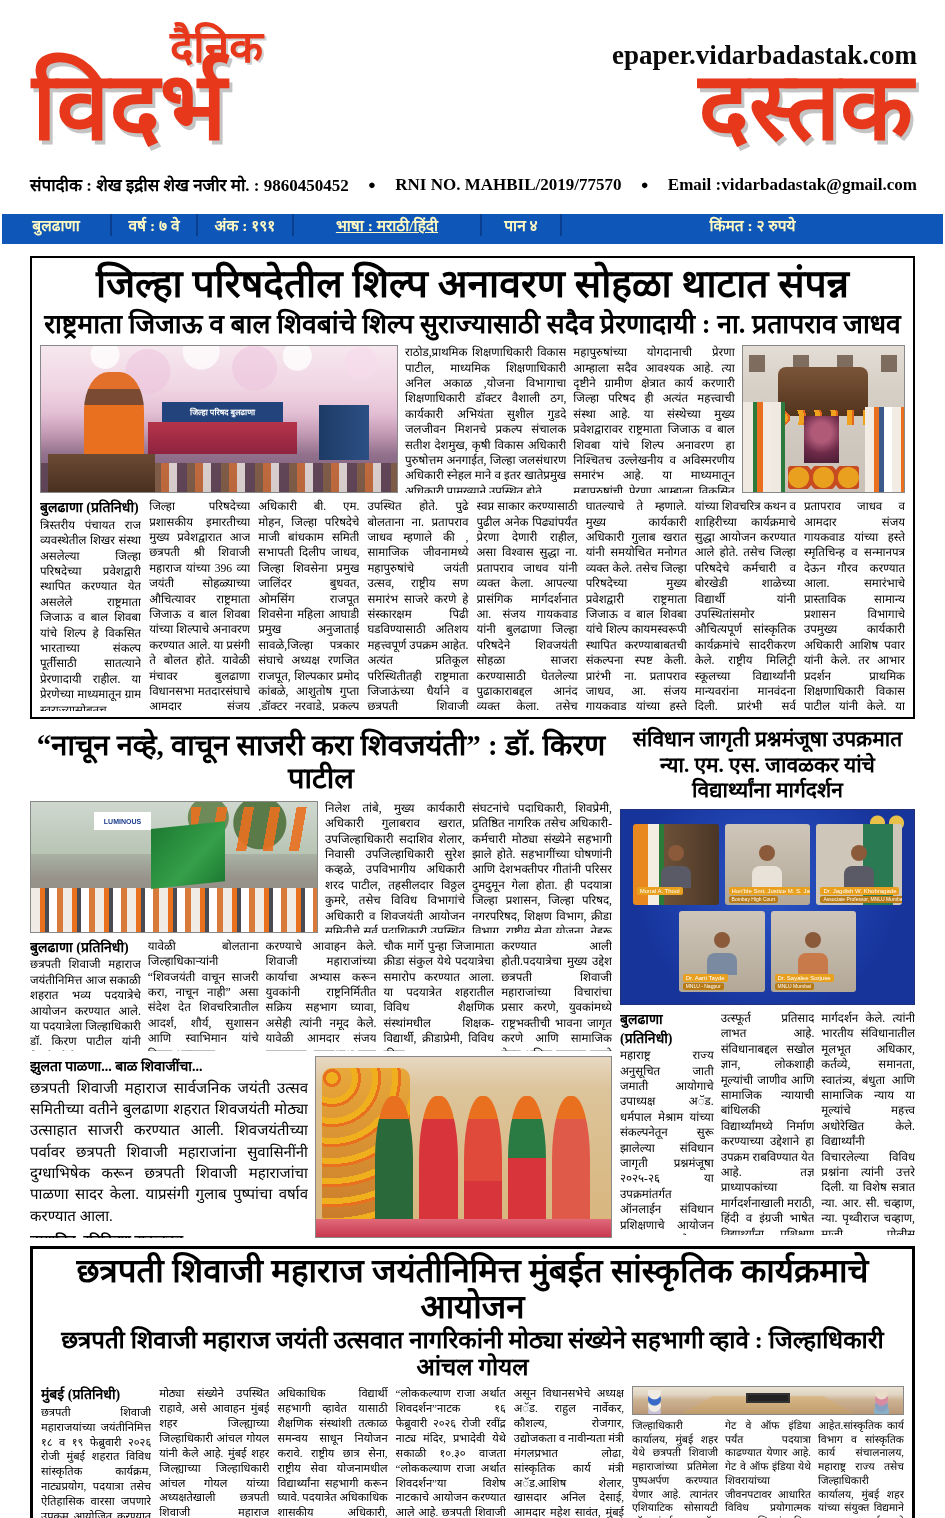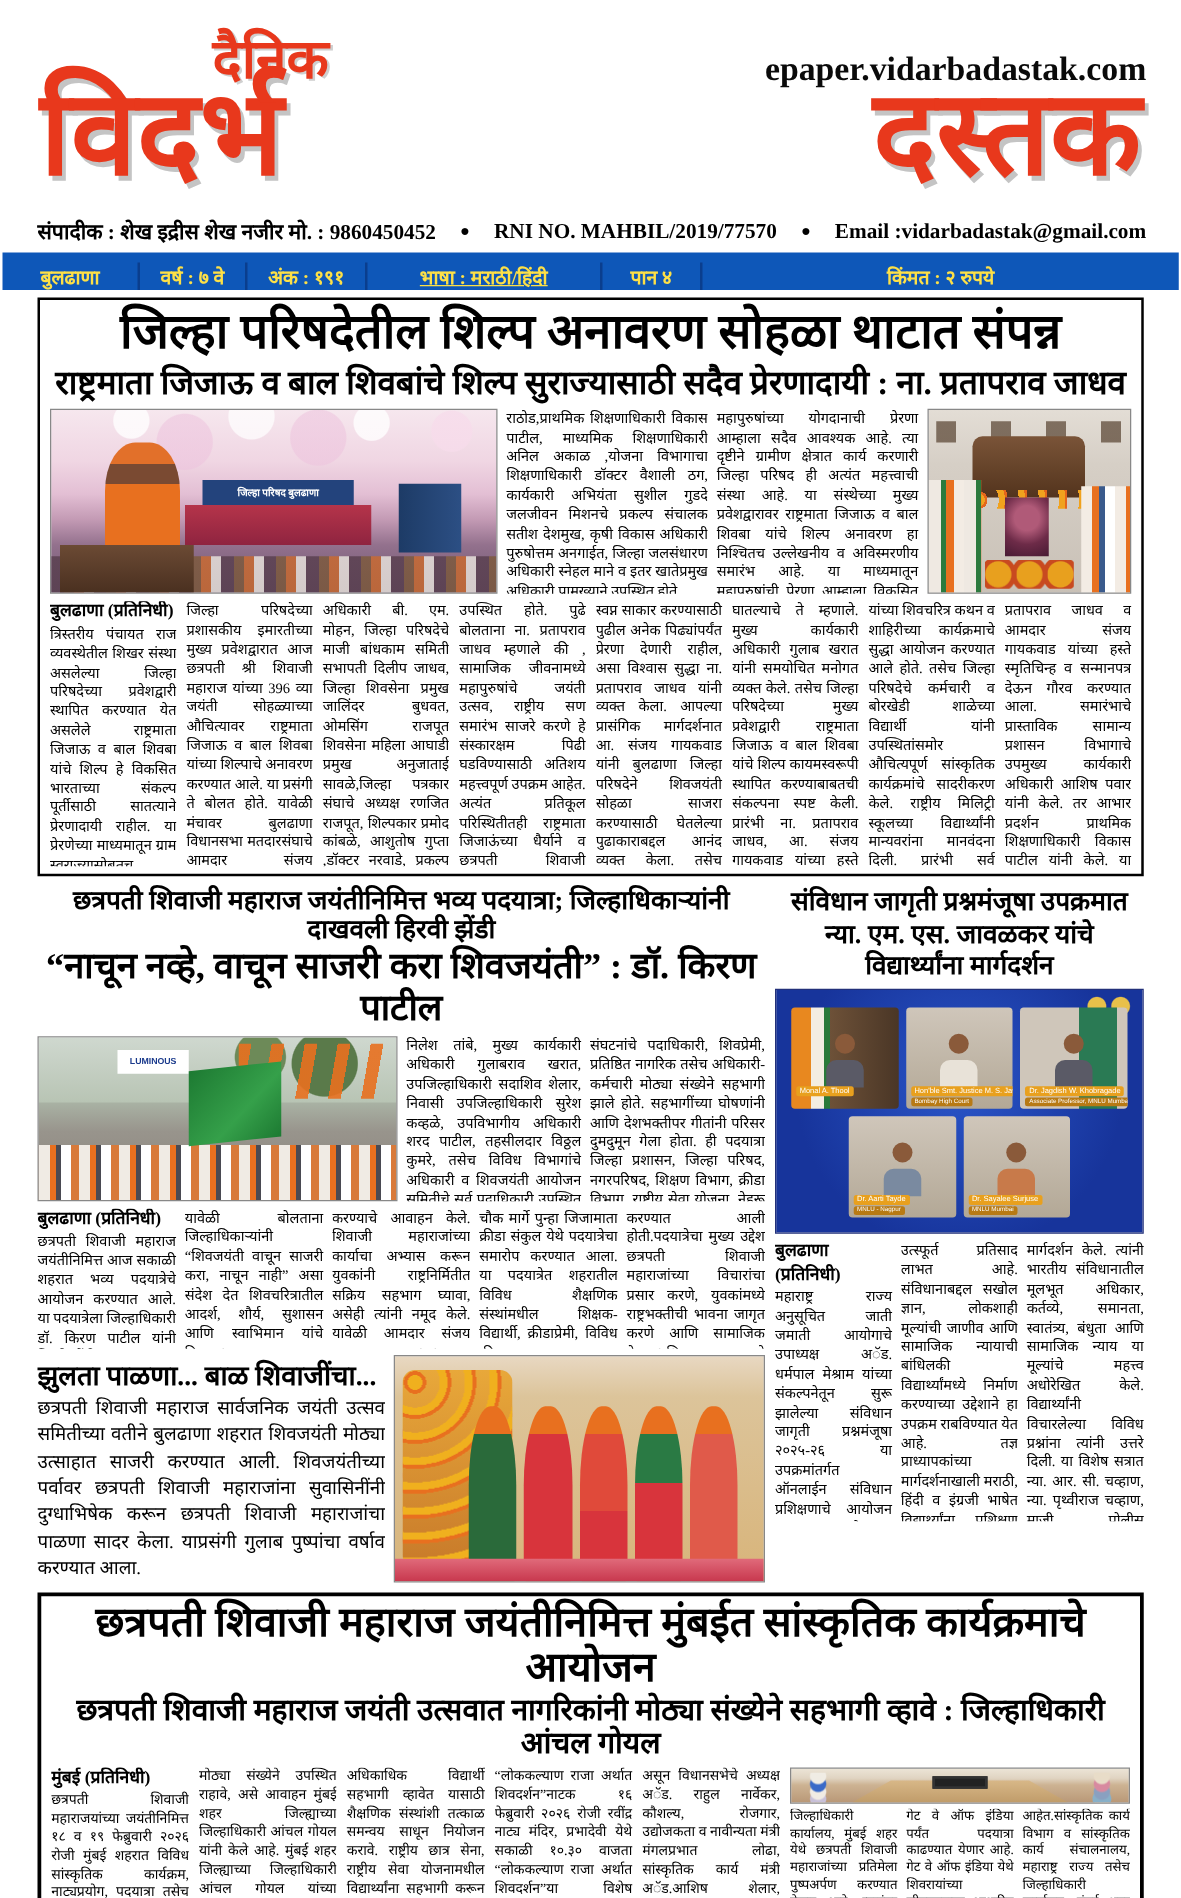--- a/index.html
+++ b/index.html
@@ -8,21 +8,21 @@
 
   
   .masthead { position: relative; height: 202px; }
   .mh-site { position: absolute; top: 40px; right: 28px; font-size: 27px; font-weight: bold; color: #0a0a0a; }
   .mh-kicker { position: absolute; top: 26px; left: 170px; font-size: 44px; font-weight: bold; color: #e8381c; text-shadow: 2px 2px 0 #cfcfcf; line-height: 1; }
   .mh-title { position: absolute; top: 58px; left: 32px; right: 32px; display: flex; justify-content: space-between; font-size: 95px; line-height: 1.05; font-weight: bold; color: #e8381c; text-shadow: 3px 4px 0 #c4c4c4; }
   .mh-editor { position: absolute; bottom: 6px; left: 30px; right: 28px; display: flex; justify-content: space-between; align-items: center; font-size: 17px; font-weight: bold; }
   .mh-editor .dot { font-size: 13px; }
 
   
-  .infobar { margin: 0 2px; height: 30px; background: #0e57b8; display: flex; align-items: flex-end; color: #fde047; font-weight: bold; font-size: 15.5px; }
+  .infobar { margin: 12px 2px; height: 30px; background: #0e57b8; display: flex; align-items: flex-start; color: #fef9c3; font-weight: bold; font-size: 15.5px; }
   .infobar .seg { display: flex; align-items: center; justify-content: center; padding: 0 6px; border-left: 2px solid #0a3e8e; }
   .infobar .seg:first-child { border-left: none; }
   .seg.s0 { width: 108px; } .seg.s1 { width: 252px; } .seg.s2 { width: 86px; } .seg.s3 { width: 96px; }
   .seg.s4 { width: 188px; text-decoration: underline; } .seg.s5 { width: 80px; } .seg.s6 { flex: 1; }
 
   
   .ncol { flex: 1; font-size: 11.6px; line-height: 1.33; text-align: justify; overflow: hidden; }
   .dateline { display: block; font-size: 14px; font-weight: bold; text-align: left; }
   .photo { position: relative; overflow: hidden; border: 1px solid #888; }
 
@@ -71,21 +71,21 @@
       radial-gradient(circle at 62% 30%, #6d8a58 0 20px, transparent 21px),
       linear-gradient(180deg,#cfd8cf,#b8c4b4); }
   .p3-sign { position: absolute; top: 8%; left: 22%; width: 20%; height: 14%; background: #fff; color: #1a3a8c; font-size: 7px; font-weight: bold; display: flex; align-items: center; justify-content: center; font-family: "Liberation Sans", sans-serif; }
   .p3-flags { position: absolute; top: 4%; right: 2%; width: 42%; height: 34%; background:
       repeating-linear-gradient(100deg,#e8701f 0 10px,transparent 10px 26px); opacity: .9; }
   .p3-flag { position: absolute; top: 18%; left: 42%; width: 26%; height: 46%; background: linear-gradient(135deg,#1d7a32,#35a04a 60%,#1d7a32); transform: skewY(-6deg); }
   .p3-crowd { position: absolute; bottom: 0; left: 0; right: 0; height: 34%; background: repeating-linear-gradient(90deg,#f0ebe4 0 9px,#e8701f 9px 14px,#4a4a52 14px 18px,#fff 18px 26px,#d87a3a 26px 32px); }
   .s2-mid { display: flex; gap: 7px; height: 112px; margin-top: 6px; }
   .s2-bottom { display: flex; gap: 7px; height: 182px; margin-top: 5px; }
   .s2-sub { width: 278px; overflow: hidden; }
-  .s2-sub h4 { font-size: 22px; font-weight: bold; margin-bottom: 3px; }
+  .s2-sub h4 { font-size: 14px; font-weight: bold; margin-bottom: 3px; }
   .s2-sub p { font-size: 15px; line-height: 1.42; text-align: justify; }
   .s2-credit { font-size: 14px; font-weight: bold; margin-top: 3px; }
   .photo4 { flex: 1; background: linear-gradient(180deg,#e8d8c2 0%,#dcc49a 18%,#d8b47a 100%); }
   .p4-arch { position: absolute; left: 2%; top: 6%; width: 30%; height: 88%; background:
       repeating-radial-gradient(circle at 10px 10px,#f0b01e 0 6px,#e8701f 6px 9px,transparent 9px 20px),
       linear-gradient(180deg,#e8a83a,#c87a2a); border-radius: 10px; }
   .p4-w1,.p4-w2,.p4-w3,.p4-w4,.p4-w5 { position: absolute; bottom: 0; width: 13%; height: 78%; border-radius: 45% 45% 4% 4%; }
   .p4-w1 { left: 20%; background: linear-gradient(180deg,#e8701f 0 16%, #2a6a3a 16% 100%); }
   .p4-w2 { left: 35%; background: linear-gradient(180deg,#e8701f 0 16%, #d8343c 16% 100%); }
   .p4-w3 { left: 50%; background: linear-gradient(180deg,#e8701f 0 16%, #e04a3a 16% 60%, #d8343c 60% 100%); }
@@ -198,21 +198,20 @@
       <div class="ncol">स्वप्न साकार करण्यासाठी पुढील अनेक पिढ्यांपर्यंत प्रेरणा देणारी राहील, असा विश्वास सुद्धा ना. प्रतापराव जाधव यांनी व्यक्त केला. आपल्या प्रासंगिक मार्गदर्शनात आ. संजय गायकवाड यांनी बुलढाणा जिल्हा परिषदेने शिवजयंती सोहळा साजरा करण्यासाठी घेतलेल्या पुढाकाराबद्दल आनंद व्यक्त केला. तसेच जिल्हा परिषद कर्मचाऱ्यांनी काढलेल्या रॅलीचा विशेष उल्लेख करून शिव जयंती उत्सवात शहरातील वातावरणात जल्लोषाची भर</div>
       <div class="ncol">घातल्याचे ते म्हणाले. मुख्य कार्यकारी अधिकारी गुलाब खरात यांनी समयोचित मनोगत व्यक्त केले. तसेच जिल्हा परिषदेच्या मुख्य प्रवेशद्वारी राष्ट्रमाता जिजाऊ व बाल शिवबा यांचे शिल्प कायमस्वरूपी स्थापित करण्याबाबतची संकल्पना स्पष्ट केली. प्रारंभी ना. प्रतापराव जाधव, आ. संजय गायकवाड यांच्या हस्ते संगीतमय वातावरणात व आतिशबाजी मध्ये शिल्पाचे अनावरण करण्यात आले. महाराष्ट्रातील सुप्रसिद्ध युवा शाहीर विक्रांत सिंग राजपूत</div>
       <div class="ncol">यांच्या शिवचरित्र कथन व शाहिरीच्या कार्यक्रमाचे सुद्धा आयोजन करण्यात आले होते. तसेच जिल्हा परिषदेचे कर्मचारी व बोरखेडी शाळेच्या विद्यार्थी यांनी उपस्थितांसमोर औचित्यपूर्ण सांस्कृतिक कार्यक्रमांचे सादरीकरण केले. राष्ट्रीय मिलिट्री स्कूलच्या विद्यार्थ्यांनी मान्यवरांना मानवंदना दिली. प्रारंभी सर्व मान्यवरांचा स्मृतिचिन्ह, पुष्पगुच्छ व शाल देऊन स्वागत सत्कार करण्यात आला. युवा शाहीर विक्रांत सिंग राजपूत यांचा देखील यावेळी केंद्रीय मंत्री नामदार</div>
       <div class="ncol">प्रतापराव जाधव व आमदार संजय गायकवाड यांच्या हस्ते स्मृतिचिन्ह व सन्मानपत्र देऊन गौरव करण्यात आला. समारंभाचे प्रास्ताविक सामान्य प्रशासन विभागाचे उपमुख्य कार्यकारी अधिकारी आशिष पवार यांनी केले. तर आभार प्रदर्शन प्राथमिक शिक्षणाधिकारी विकास पाटील यांनी केले. या समारंभाचे बहारदार सूत्रसंचालन विस्तार अधिकारी चंद्रशेखर जोशी व किरण बाघमारे सांगळोदकर यांनी केले. राष्ट्रगीताने समारंभाचे समारोप करण्यात आला.</div>
     </div>
   </div>
 
   <div class="row2">
 
     <div class="story2">
-      <div class="kicker">छत्रपती शिवाजी महाराज जयंतीनिमित्त भव्य पदयात्रा; जिल्हाधिकाऱ्यांनी दाखवली हिरवी झेंडी</div>
       <h2>“नाचून नव्हे, वाचून साजरी करा शिवजयंती” : डॉ. किरण पाटील</h2>
       <div class="s2-top">
         <div class="photo photo3">
           <div class="p3-trees"></div>
           <div class="p3-sign">LUMINOUS</div>
           <div class="p3-flags"></div>
           <div class="p3-crowd"></div>
           <div class="p3-flag"></div>
         </div>
         <div class="ncol">निलेश तांबे, मुख्य कार्यकारी अधिकारी गुलाबराव खरात, उपजिल्हाधिकारी सदाशिव शेलार, निवासी उपजिल्हाधिकारी सुरेश कव्हळे, उपविभागीय अधिकारी शरद पाटील, तहसीलदार विठ्ठल कुमरे, तसेच विविध विभागांचे अधिकारी व शिवजयंती आयोजन समितीचे सर्व पदाधिकारी उपस्थित होते. पदयात्रेची सुरुवात जिजामाता क्रीडा संकुल येथून झाली. संगम चौक, जयस्तंभ चौक, एसबीआय</div>

